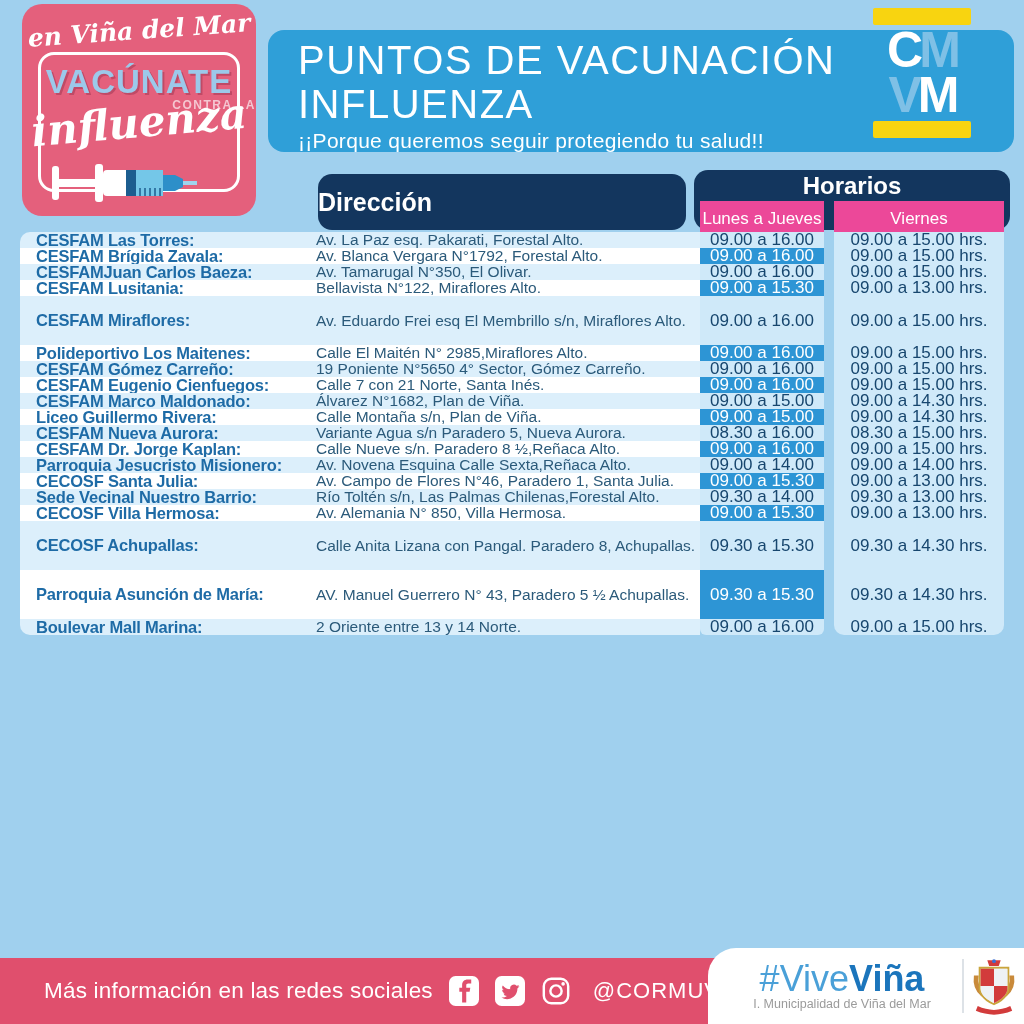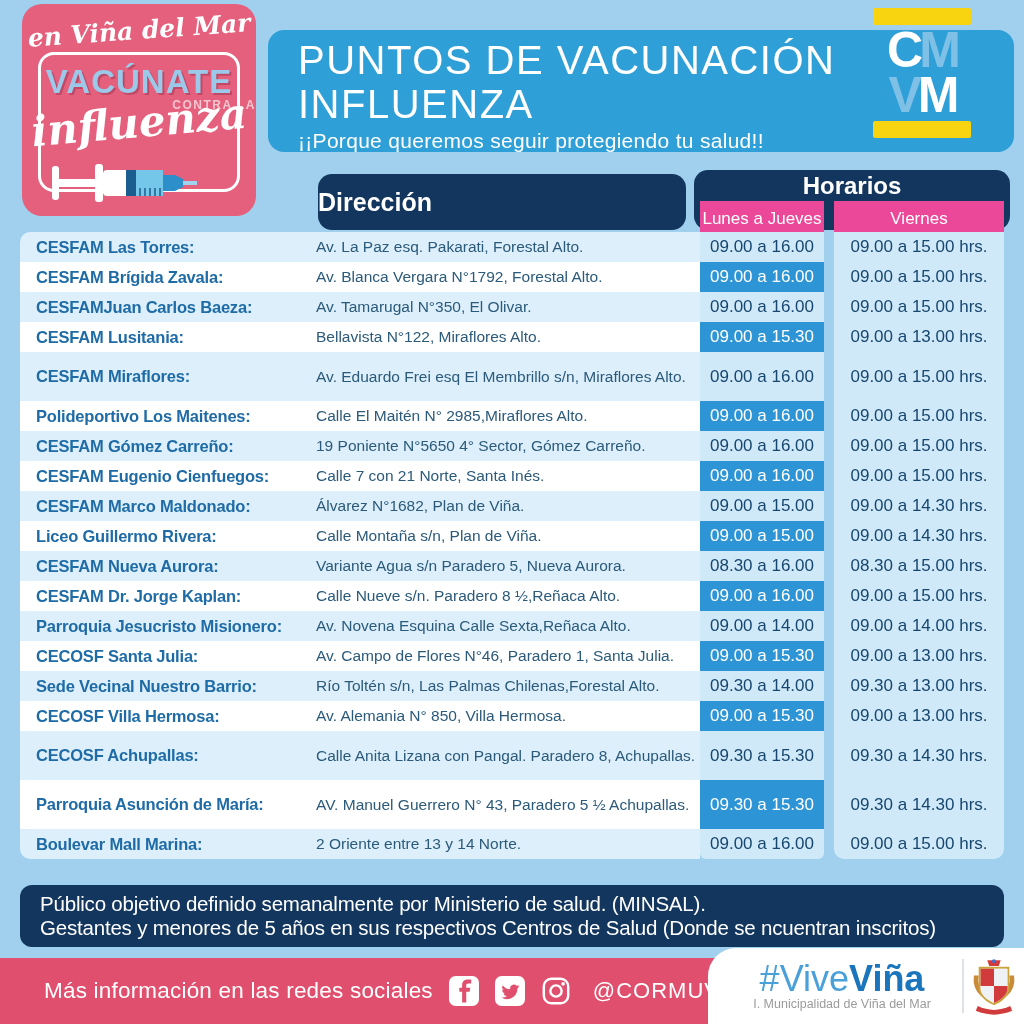--- a/index.html
+++ b/index.html
@@ -36,21 +36,21 @@
         border-radius:14px;color:#fff;font-size:25px;font-weight:bold;display:flex;align-items:center;justify-content:flex-start;}
   .hor-header{position:absolute;left:694px;top:170px;width:316px;height:60px;background:#13365e;border-radius:14px;}
   .hor-title{text-align:center;color:#fff;font-weight:bold;font-size:24px;margin-top:2px;}
   .sub-col{position:absolute;height:35px;top:201px;background:#ec4899;color:#fff;font-size:17px;
         display:flex;align-items:center;justify-content:center;}
   .sub-lunes{left:700px;width:124px;}
   .sub-viernes{left:834px;width:170px;}
 
   
   .table{position:absolute;left:20px;top:232px;width:984px;}
-  .row{display:flex;align-items:stretch;height:30px;}
+  .row{display:flex;align-items:stretch;height:16px;}
   .row.tall{height:49px;}
   .row-left{display:flex;align-items:center;width:680px;box-sizing:border-box;}
   .striped .row-left{background:#dceffb;}
   .plain .row-left{background:#ffffff;}
   .cell-name{width:280px;padding-left:16px;color:#1e6ba6;font-weight:bold;font-size:16.5px;letter-spacing:-.2px;}
   .cell-addr{width:384px;color:#2b5a7a;font-size:15.5px;white-space:nowrap;}
   .tall .cell-addr{white-space:normal;line-height:1.15;}
   .cell-lunes{width:124px;display:flex;align-items:center;justify-content:center;font-size:17px;}
   .cell-lunes.light{background:#cfe9f9;color:#17466e;}
   .cell-lunes.blue{background:#2d95d5;color:#ffffff;}
@@ -327,24 +327,20 @@
       <div class="row-left">
         <span class="cell-name">Boulevar Mall Marina:</span>
         <span class="cell-addr">2 Oriente entre 13 y 14 Norte.</span>
       </div>
       <div class="cell-lunes light">09.00 a 16.00</div>
       <div class="colgap"></div>
       <div class="cell-viernes">09.00 a 15.00 hrs.</div>
     </div>
   </div>
 
-  <div class="notice">
-    <div>Público objetivo definido semanalmente por Ministerio de salud. (MINSAL).</div>
-    <div>Gestantes  y menores de 5 años en sus respectivos Centros de Salud (Donde se ncuentran inscritos)</div>
-  </div>
 
   <div class="footer-pink">
     <span class="footer-text">Más información en las redes sociales</span>
     <svg class="soc" viewBox="0 0 32 32">
       <rect width="32" height="32" rx="7" fill="#fff"></rect>
       <path d="M20.5 8h3.2V3.8h-3.8c-3.6 0-5.9 2.3-5.9 5.9v2.8H11v4.2h3v11.5h4.4V16.7h3.6l.7-4.2h-4.3V10c0-1.2.6-2 2.1-2z" fill="#e04f6d"></path>
     </svg>
     <svg class="soc" viewBox="0 0 32 32">
       <rect width="32" height="32" rx="7" fill="#fff"></rect>
       <path d="M26 11c-.7.3-1.4.5-2.2.6.8-.5 1.4-1.2 1.7-2.1-.8.4-1.6.8-2.5 1a3.9 3.9 0 0 0-6.7 3.6 11 11 0 0 1-8-4.1 3.9 3.9 0 0 0 1.2 5.2c-.6 0-1.2-.2-1.8-.5v.1c0 1.9 1.3 3.4 3.1 3.8-.3.1-.7.1-1 .1l-.8-.1a3.9 3.9 0 0 0 3.7 2.7 7.8 7.8 0 0 1-5.8 1.6 11 11 0 0 0 6 1.8c7.1 0 11-5.9 11-11v-.5c.8-.5 1.4-1.2 2-2z" fill="#e04f6d"></path>

